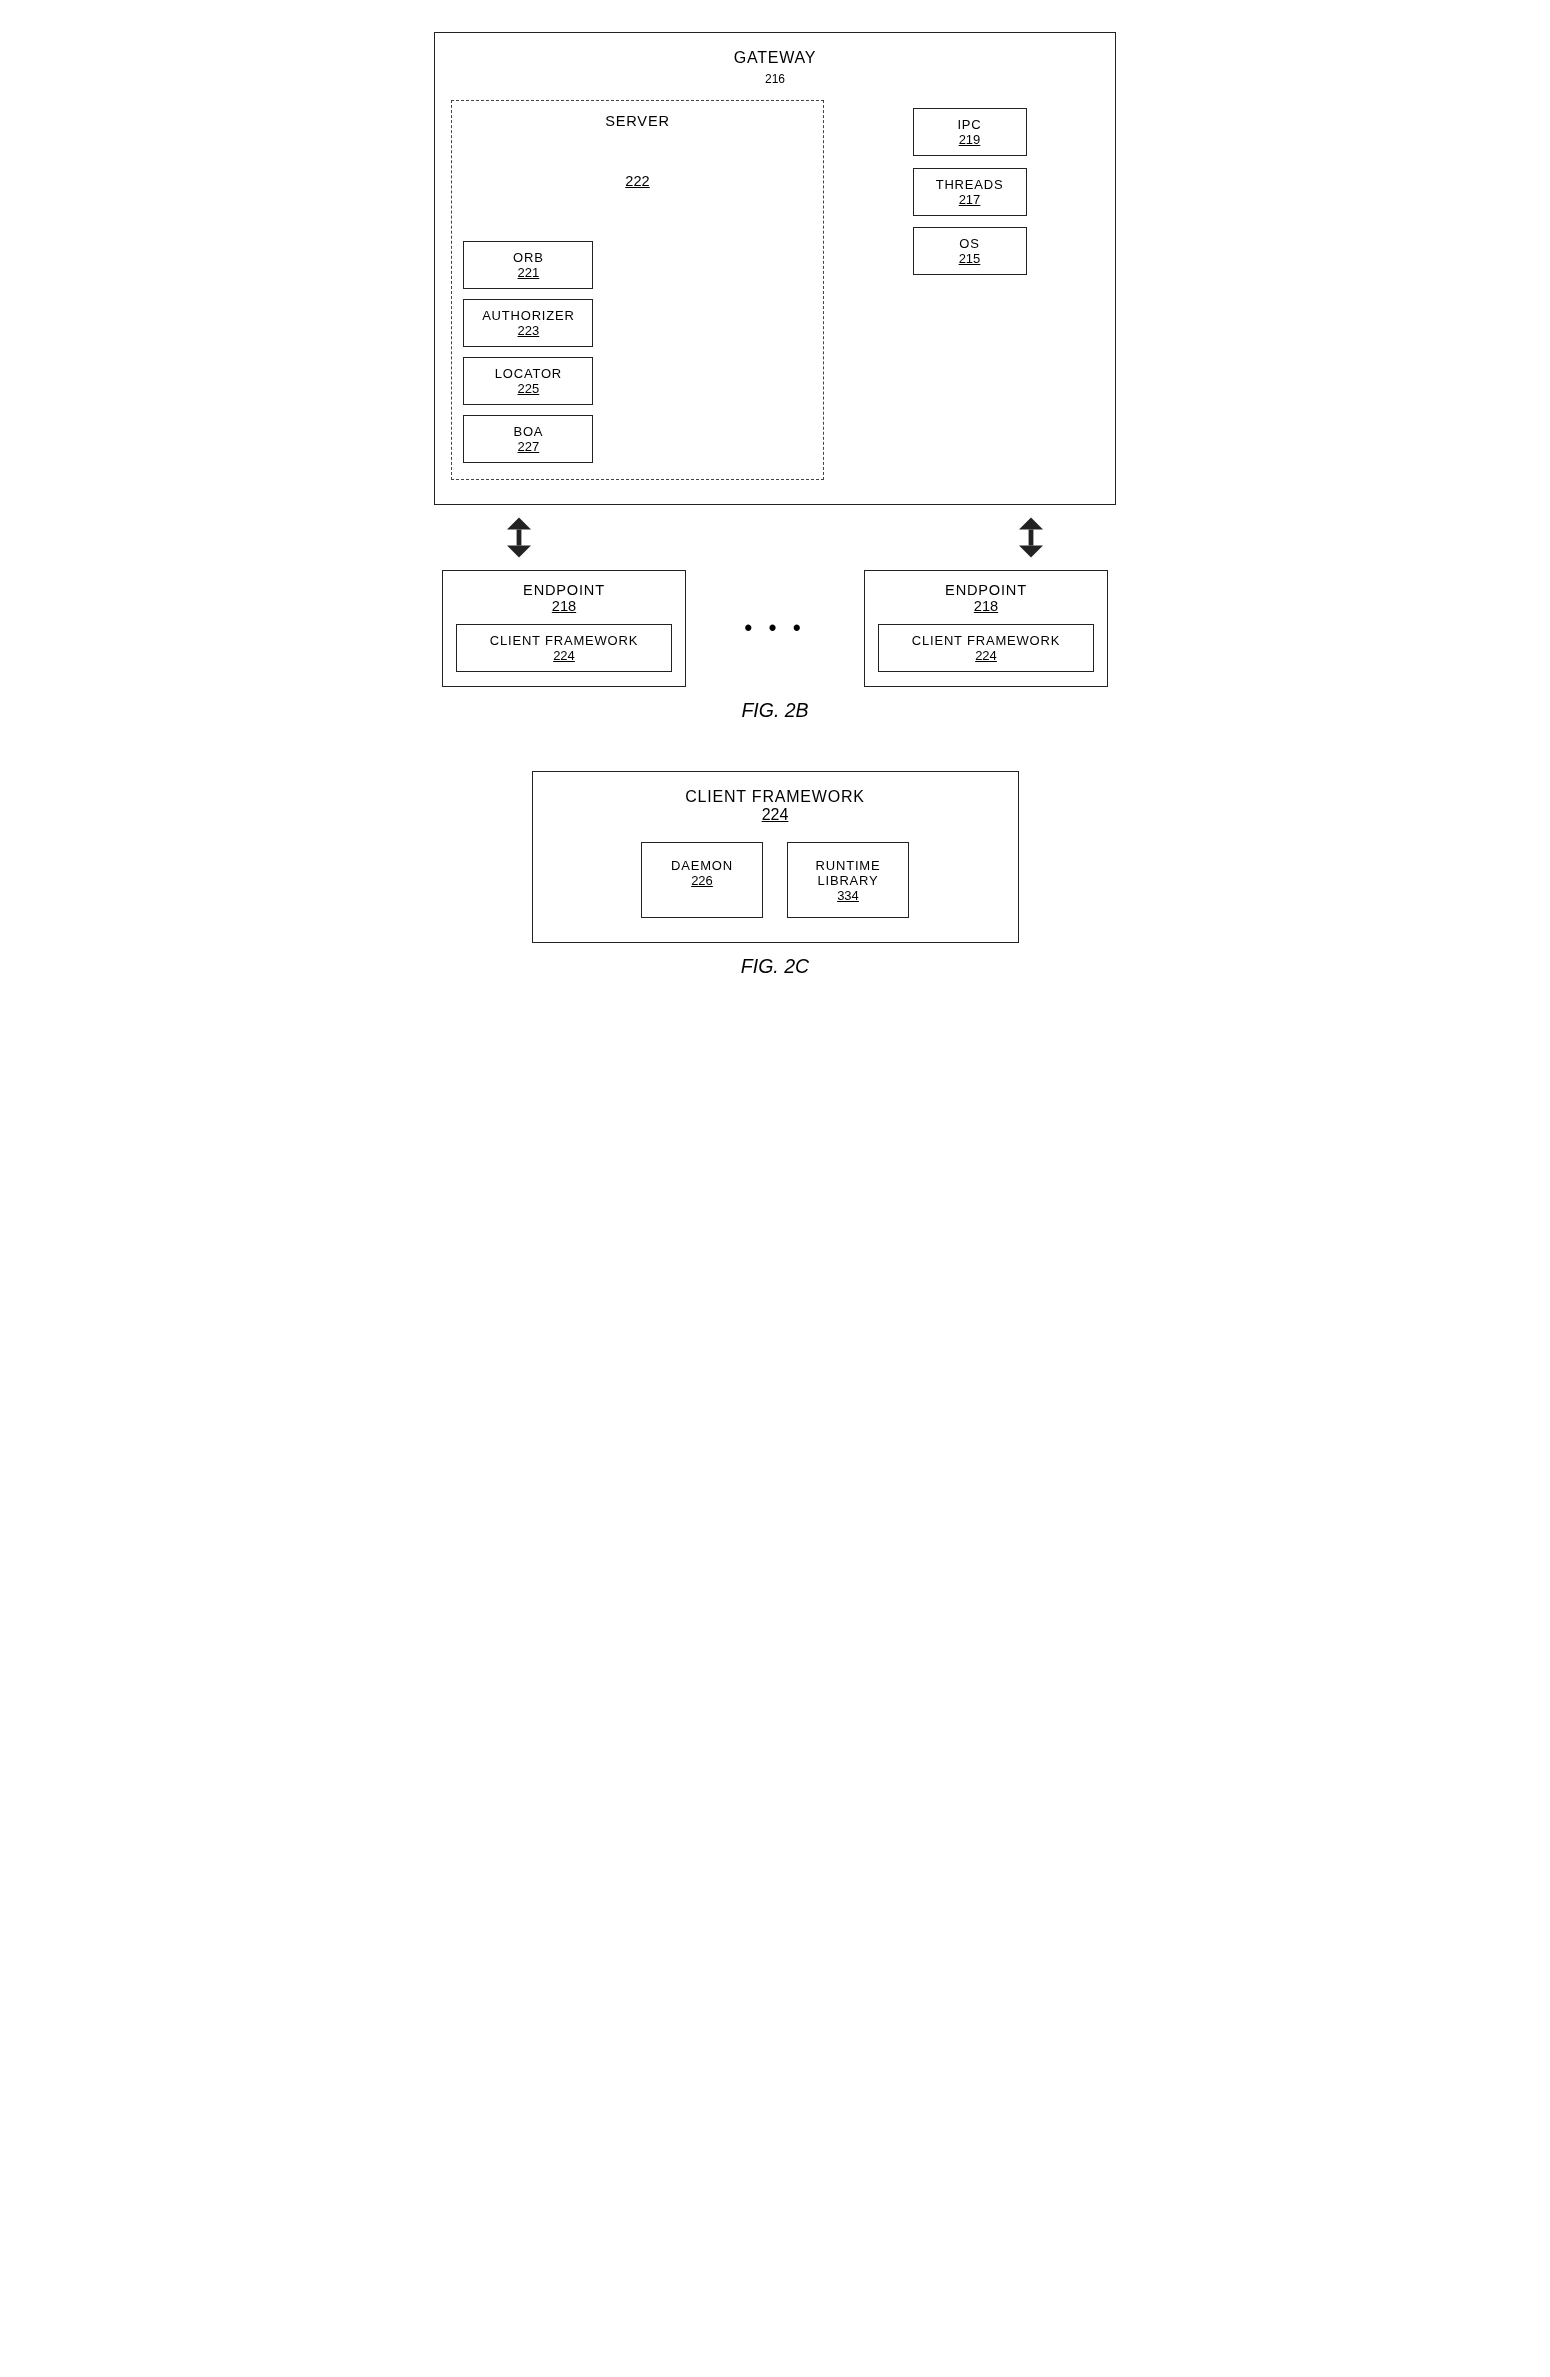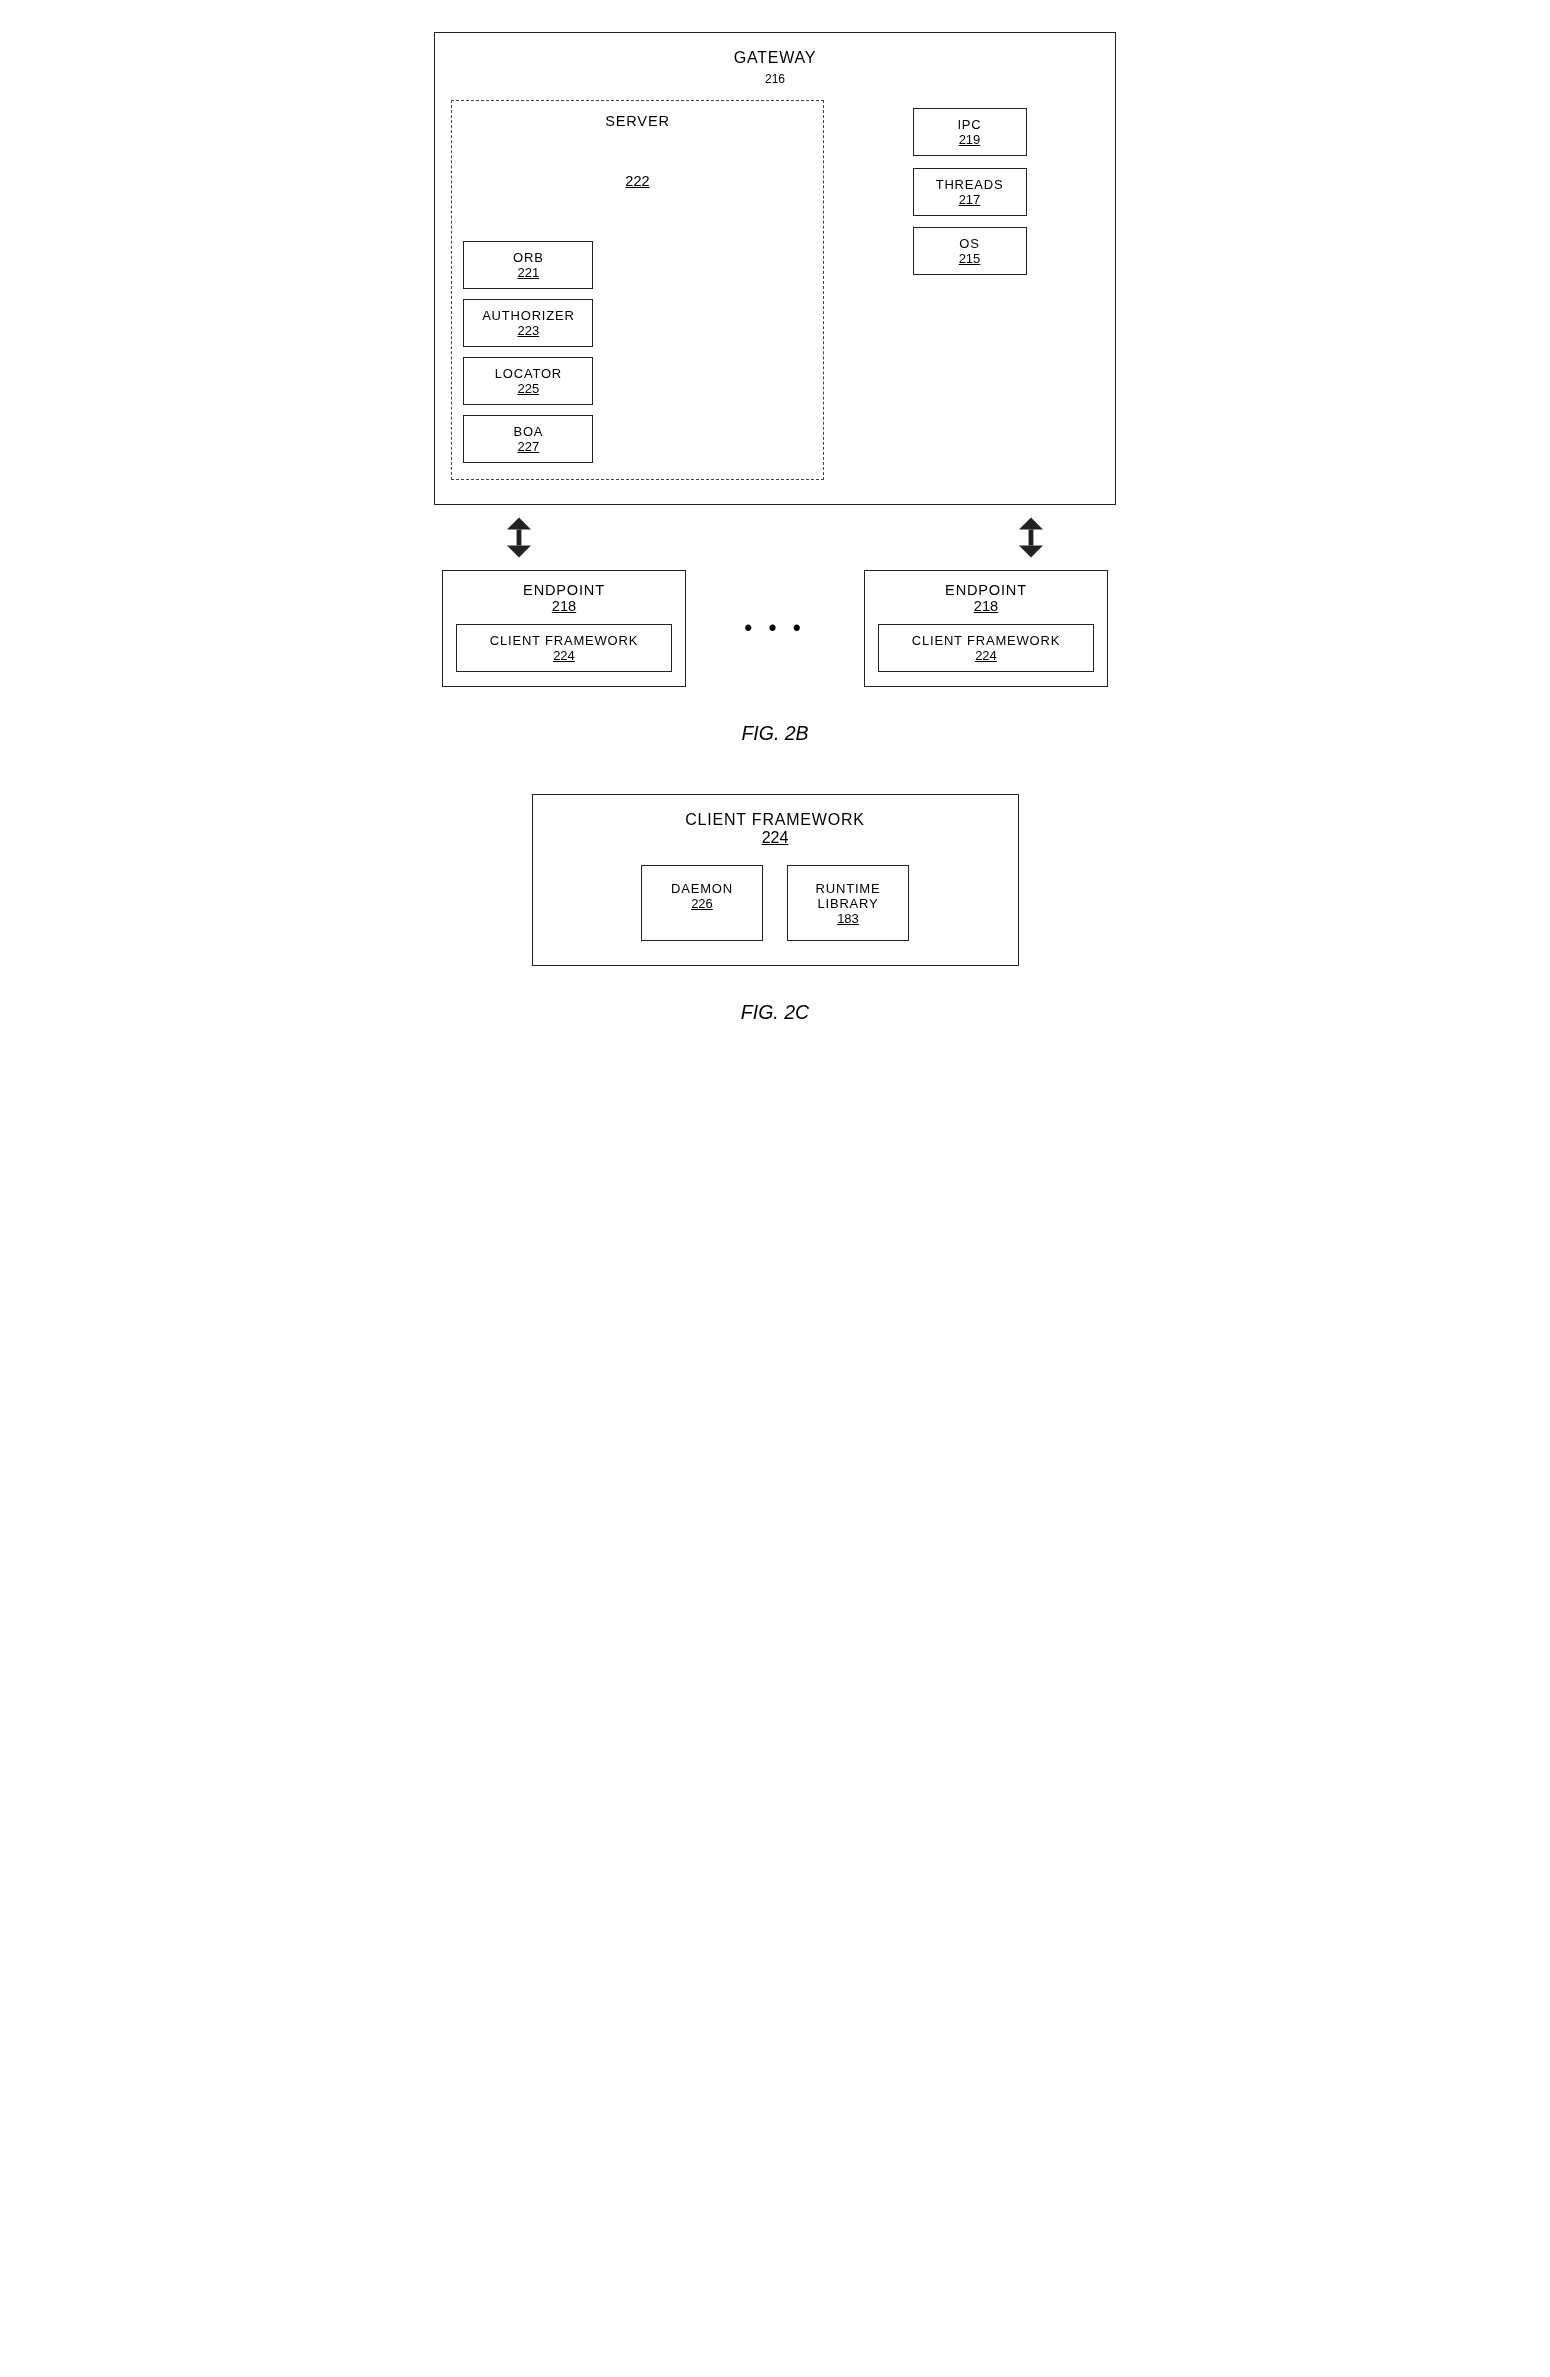--- a/index.html
+++ b/index.html
@@ -202,21 +202,21 @@
     .dots-container {
       font-size: 23px;
       letter-spacing: 4.9px;
       text-align: center;
       flex: 1;
     }
 
     .fig-caption {
       font-size: 19.5px;
       font-style: italic;
-      margin-top: 27px;
+      margin-top: 4px;
       text-align: center;
     }
 
     
     .fig2c-container {
       width: 100%;
       display: flex;
       flex-direction: column;
       align-items: center;
       gap: 8px;
@@ -370,21 +370,21 @@
       <div class="cf-num">224</div>
 
       <div class="cf-inner-row">
         <div class="cf-inner-box">
           <div class="small-box-label">DAEMON</div>
           <div class="small-box-num">226</div>
         </div>
         <div class="cf-inner-box">
           <div class="small-box-label" style="white-space: pre-line;">RUNTIME
 LIBRARY</div>
-          <div class="small-box-num">183</div>
+          <div class="small-box-num">334</div>
         </div>
       </div>
     </div>
 
     <div class="fig-caption">FIG. 2C</div>
 
   </div>
 
 </div>
 

